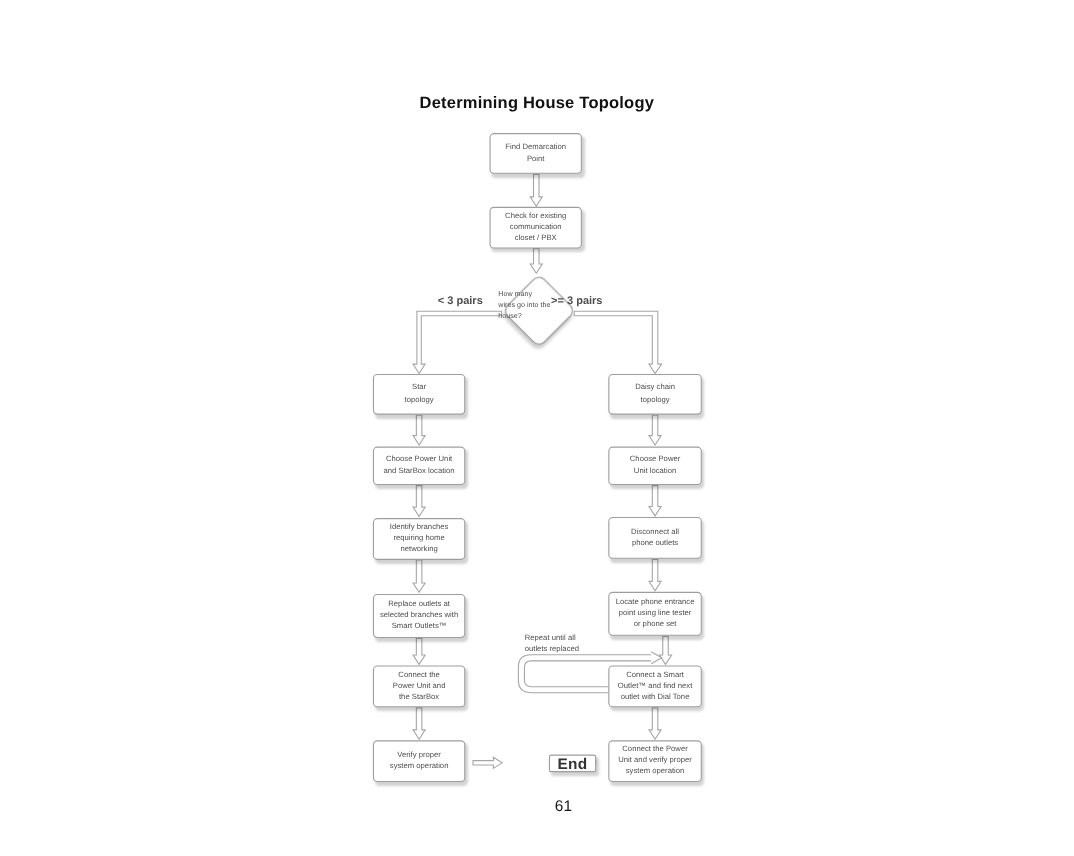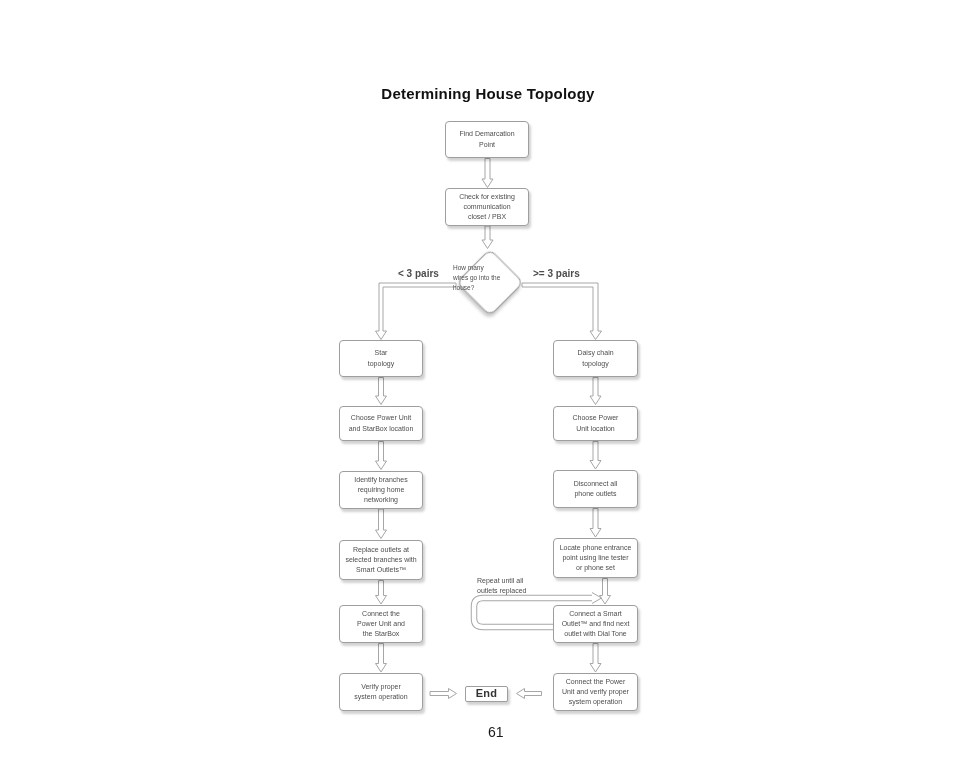--- a/index.html
+++ b/index.html
@@ -12,26 +12,26 @@
     font-size:15px; font-weight:bold; color:#111111; letter-spacing:.2px;
   }
   svg.connectors { position:absolute; left:0; top:0; }
   .box {
     position:absolute; background:#ffffff; border:1px solid #9e9e9e; border-radius:4px;
     box-shadow:2px 3px 2.5px rgba(0,0,0,0.18);
     display:flex; align-items:center; justify-content:center;
     text-align:center; font-size:7px; line-height:1.45; color:#4d4d4d;
     white-space:pre-line; padding:2px; box-sizing:border-box;
   }
-  .end-box { font-size:11px; font-weight:bold; color:#333333; border-radius:2px; letter-spacing:.3px; }
+  .end-box { font-size:14px; font-weight:bold; color:#333333; border-radius:2px; letter-spacing:.3px;margin-left:34px; }
   .freetext { position:absolute; color:#4d4d4d; white-space:pre-line; text-align:left; }
   .branch-label { font-size:10px; font-weight:600; }
   .loop-label { font-size:7px; line-height:1.4; }
   .decision-text { font-size:6.5px; line-height:1.5; }
-  .pageno { position:absolute; left:488px; top:724px; width:32px; text-align:left; font-size:14px; color:#1a1a1a; }
+  .pageno { position:absolute; left:488px; top:724px; width:32px; text-align:right; font-size:14px; color:#1a1a1a; }
 </style>
 </head>
 <body>
 
 <div class="canvas">
 
   <div class="title">Determining House Topology</div>
 
   <svg class="connectors" width="976" height="778" viewBox="0 0 976 778">
 
@@ -68,21 +68,21 @@
   <div class="box" style="left:445px;top:121px;width:84px;height:37px">Find Demarcation
 Point</div>
   <div class="box" style="left:445px;top:188px;width:84px;height:38px">Check for existing
 communication
 closet / PBX</div>
   <div class="freetext decision-text" style="left:453px;top:263px;width:74px">How many
 wires go into the
 house?</div>
 
   <div class="freetext branch-label" style="left:398px;top:268px;width:54px">&lt; 3 pairs</div>
-  <div class="freetext branch-label" style="left:533px;top:268px;width:56px">&gt;= 3 pairs</div>
+  <div class="freetext branch-label" style="left:501px;top:268px;width:56px">&gt;= 3 pairs</div>
 
   <div class="box" style="left:339px;top:340px;width:84px;height:37px">Star
 topology</div>
   <div class="box" style="left:339px;top:406px;width:84px;height:35px">Choose Power Unit
 and StarBox location</div>
   <div class="box" style="left:339px;top:471px;width:84px;height:38px">Identify branches
 requiring home
 networking</div>
   <div class="box" style="left:339px;top:540px;width:84px;height:40px">Replace outlets at
 selected branches with

